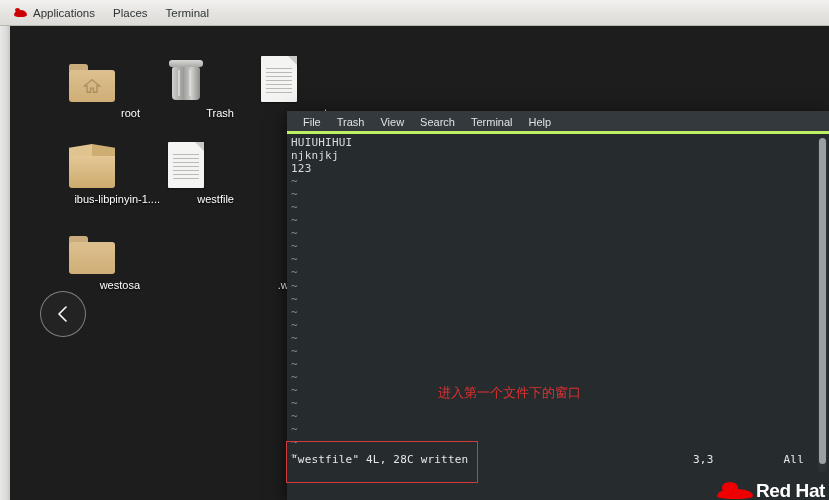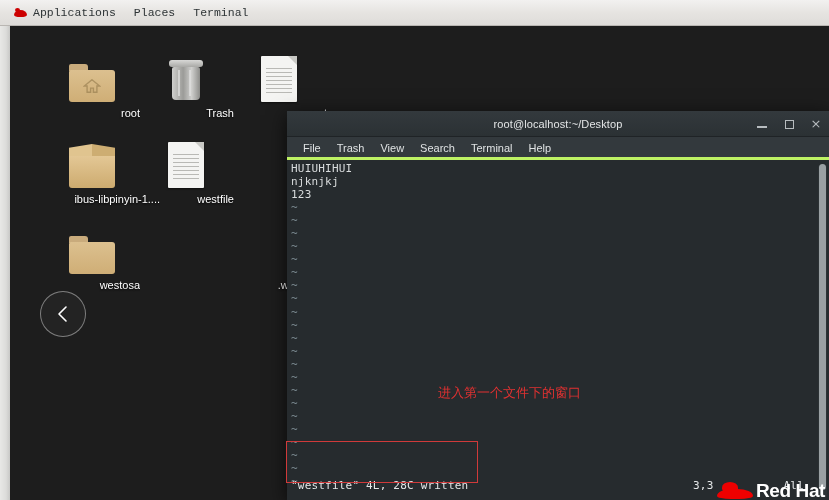--- a/index.html
+++ b/index.html
@@ -35,21 +35,20 @@
     align-items: center;
     box-sizing: border-box;
     z-index: 40;
   }
   .panel-item {
     font-size: 11.5px;
     color: #2e3436;
     padding: 3px 9px;
     line-height: 14px;
     white-space: nowrap;
-    font-family: Liberation Mono, monospace;
   }
   #apps-item {
     display: flex;
     align-items: center;
     gap: 6px;
     padding-left: 14px;
   }
   .redhat-dot {
     width: 13px; height: 9px;
     position: relative;
@@ -520,28 +519,20 @@
 
     <div id="back-button">
       <svg width="16" height="20" viewBox="0 0 16 20">
         <path d="M11 3 L4 10 L11 17" fill="none" stroke="#ffffff" stroke-width="1.6" stroke-linecap="round" stroke-linejoin="round"></path>
       </svg>
     </div>
   </div>
 
   <div id="terminal-window">
 
-    <div id="titlebar">
-      <span id="window-title">root@localhost:~/Desktop</span>
-      <div id="window-controls">
-        <span class="wc wc-min"></span>
-        <span class="wc wc-max"></span>
-        <span class="wc wc-close">×</span>
-      </div>
-    </div>
 
     <div id="menubar">
       <span class="menu-item">File</span>
       <span class="menu-item">Trash</span>
       <span class="menu-item">View</span>
       <span class="menu-item">Search</span>
       <span class="menu-item">Terminal</span>
       <span class="menu-item">Help</span>
     </div>
 

